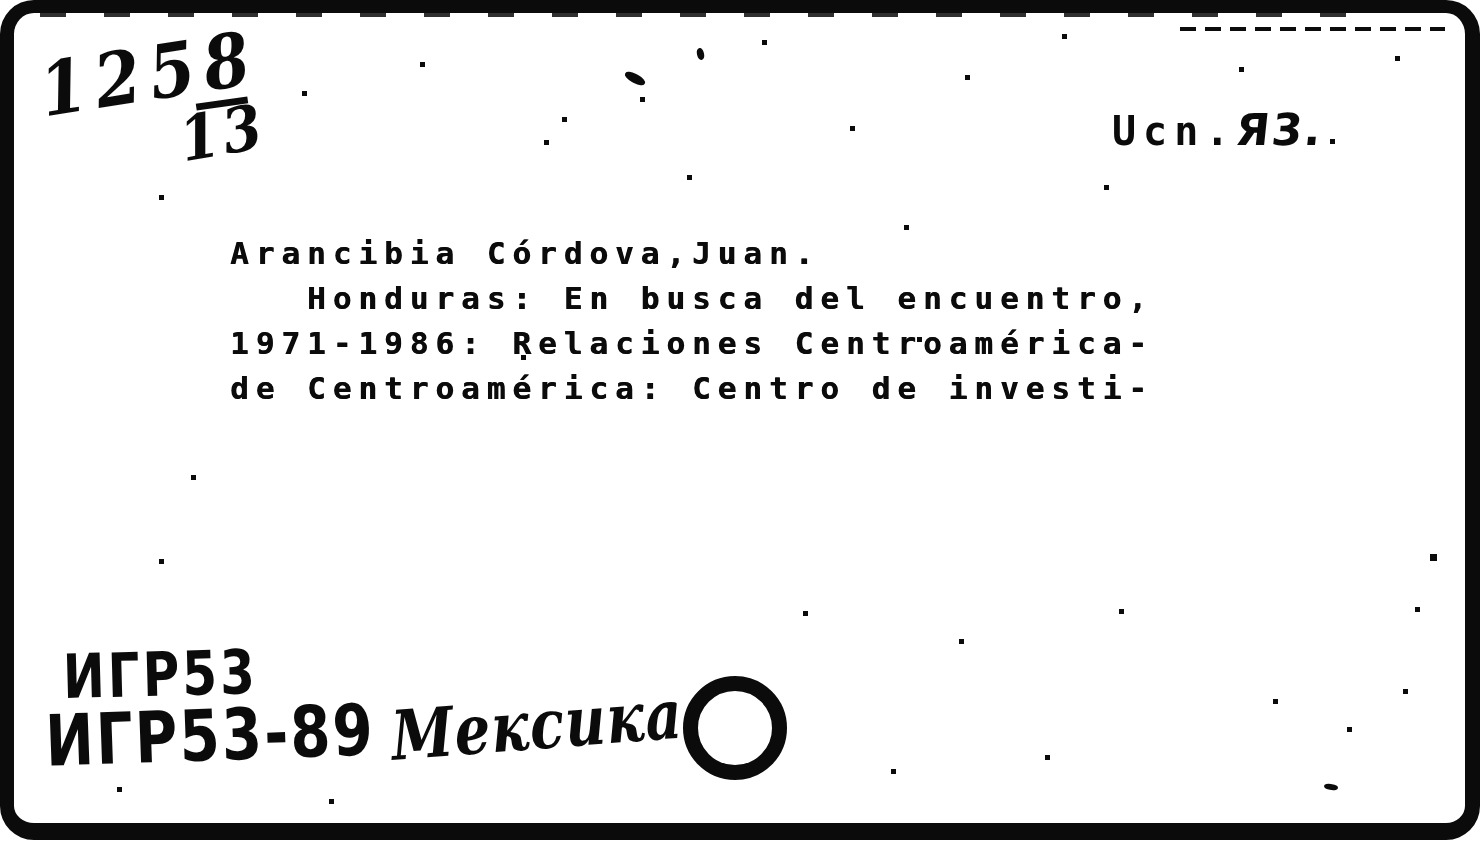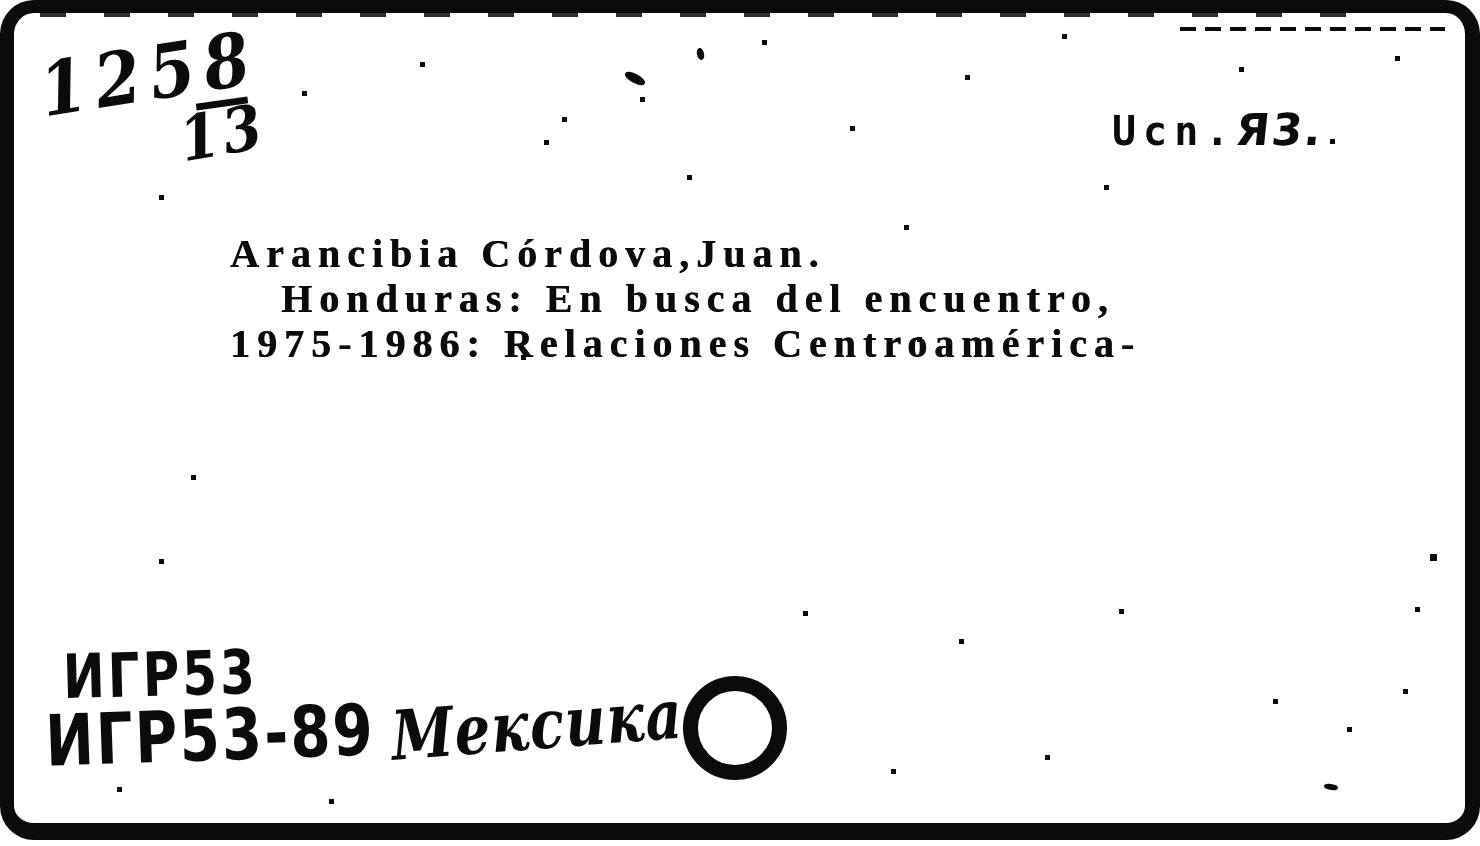--- a/index.html
+++ b/index.html
@@ -54,22 +54,22 @@
     position:absolute;left:146px;top:56px;
     font-family:"DejaVu Serif",serif;font-style:italic;font-weight:bold;
     font-size:56px;letter-spacing:4px;transform:rotate(-10deg) scaleY(1.1);transform-origin:left top;
   }
   
   .shelf-code{position:absolute;left:1112px;top:104px;font-weight:bold;font-size:40px;letter-spacing:7px;white-space:pre;}
   .shelf-code .hand{font-family:"DejaVu Sans",sans-serif;font-size:44px;letter-spacing:2px;display:inline-block;transform:skewX(-6deg);}
   
   .card-body{
     position:absolute;left:230px;top:231px;
-    font-weight:bold;font-size:40px;line-height:45px;letter-spacing:7px;
-    white-space:pre;text-shadow:0.6px 0 0 #0b0b0b;font-family:Liberation Serif, serif;
+    font-weight:bold;font-size:31px;line-height:45px;letter-spacing:7px;
+    white-space:pre;text-shadow:0.6px 0 0 #0b0b0b;
   }
   
   .stamp1{
     position:absolute;left:62px;top:642px;
     font-family:"DejaVu Sans",sans-serif;font-weight:bold;font-size:50px;letter-spacing:3px;
     transform:rotate(-1.5deg) scaleY(1.22);transform-origin:left top;
   }
   .stamp2{
     position:absolute;left:44px;top:700px;
     font-family:"DejaVu Sans",sans-serif;font-weight:bold;font-size:58px;letter-spacing:2px;
@@ -99,21 +99,21 @@
   <div class="noise"></div>
 
   <div class="call-number">
     <span class="cn-top">1258</span>
     <span class="cn-bar"></span>
     <span class="cn-bottom">13</span>
   </div>
 
   <div class="shelf-code"><span>Ucn.</span><span class="hand">Я3.</span></div>
 
-  <div class="card-body"><div>Arancibia Córdova,Juan.</div><div>   Honduras: En busca del encuentro,</div><div>1975-1986: Relaciones Centroamérica-</div></div>
+  <div class="card-body"><div>Arancibia Córdova,Juan.</div><div>   Honduras: En busca del encuentro,</div><div>1971-1986: Relaciones Centroamérica-</div><div>de Centroamérica: Centro de investi-</div></div>
 
   <div class="stamp1">ИГР53</div>
 
   <div class="stamp2"><span>ИГР53-89</span><span class="region">Мексика</span></div>
 
   <div class="hole"></div>
 
 </div>
 
 </body></html>

